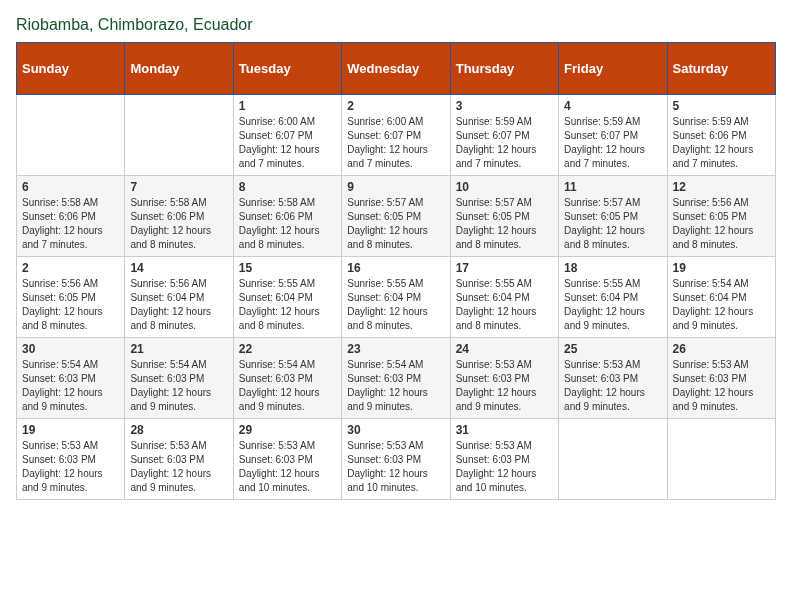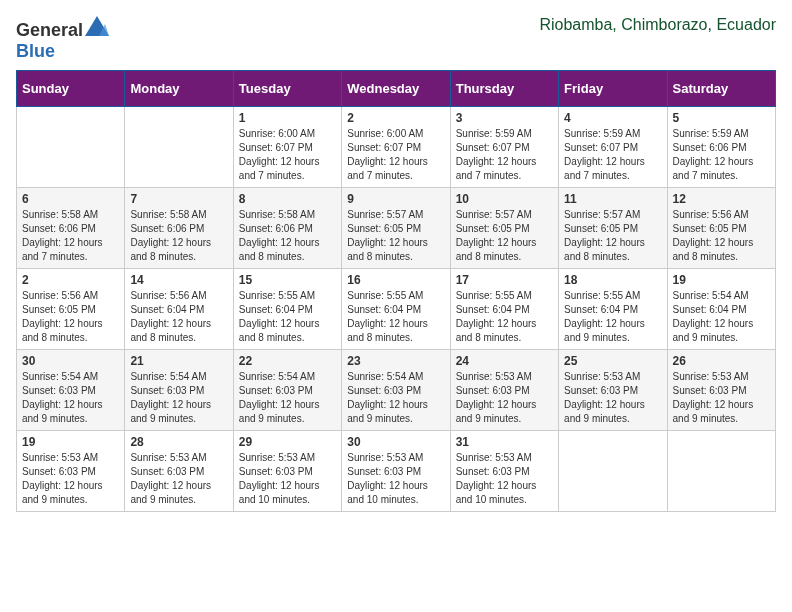--- a/index.html
+++ b/index.html
@@ -47,24 +47,24 @@
     .location-title {
       font-size: 16px;
       color: #14532d;
     }
     table {
       width: 100%;
       border-collapse: collapse;
       table-layout: fixed;
     }
     thead tr th {
-      background-color: #701a75;
+      background-color: #c2410c;
       color: #fff;
       text-align: left;
-      padding: 10px 5px;
+      padding: 18px 5px;
       font-size: 13px;
       font-weight: bold;
       border: 1px solid #1a5a9a;
     }
     tbody tr td {
       border: 1px solid #ccc;
       vertical-align: top;
       padding: 4px 5px;
       font-size: 10.5px;
       color: #333;
@@ -88,29 +88,20 @@
       color: #333;
     }
     .empty-cell {
       background-color: #fff;
     }
   </style>
 </head>
 <body>
 
 <div class="header">
-  <div class="logo">
-    <div>
-      <span class="logo-text-general">General</span><svg class="logo-icon" viewBox="0 0 24 20">
-          <polygon points="0,20 12,0 24,20" fill="#2a6db5"></polygon>
-          <polygon points="14,20 20,8 24,20" fill="#4a90d9" opacity="0.7"></polygon>
-        </svg><br>
-      <span class="logo-text-blue">Blue</span>
-    </div>
-  </div>
   <div class="title-section">
     <div class="location-title">Riobamba, Chimborazo, Ecuador</div>
   </div>
 </div>
 
 <table>
   <thead>
     <tr>
       <th>Sunday</th>
       <th>Monday</th>

